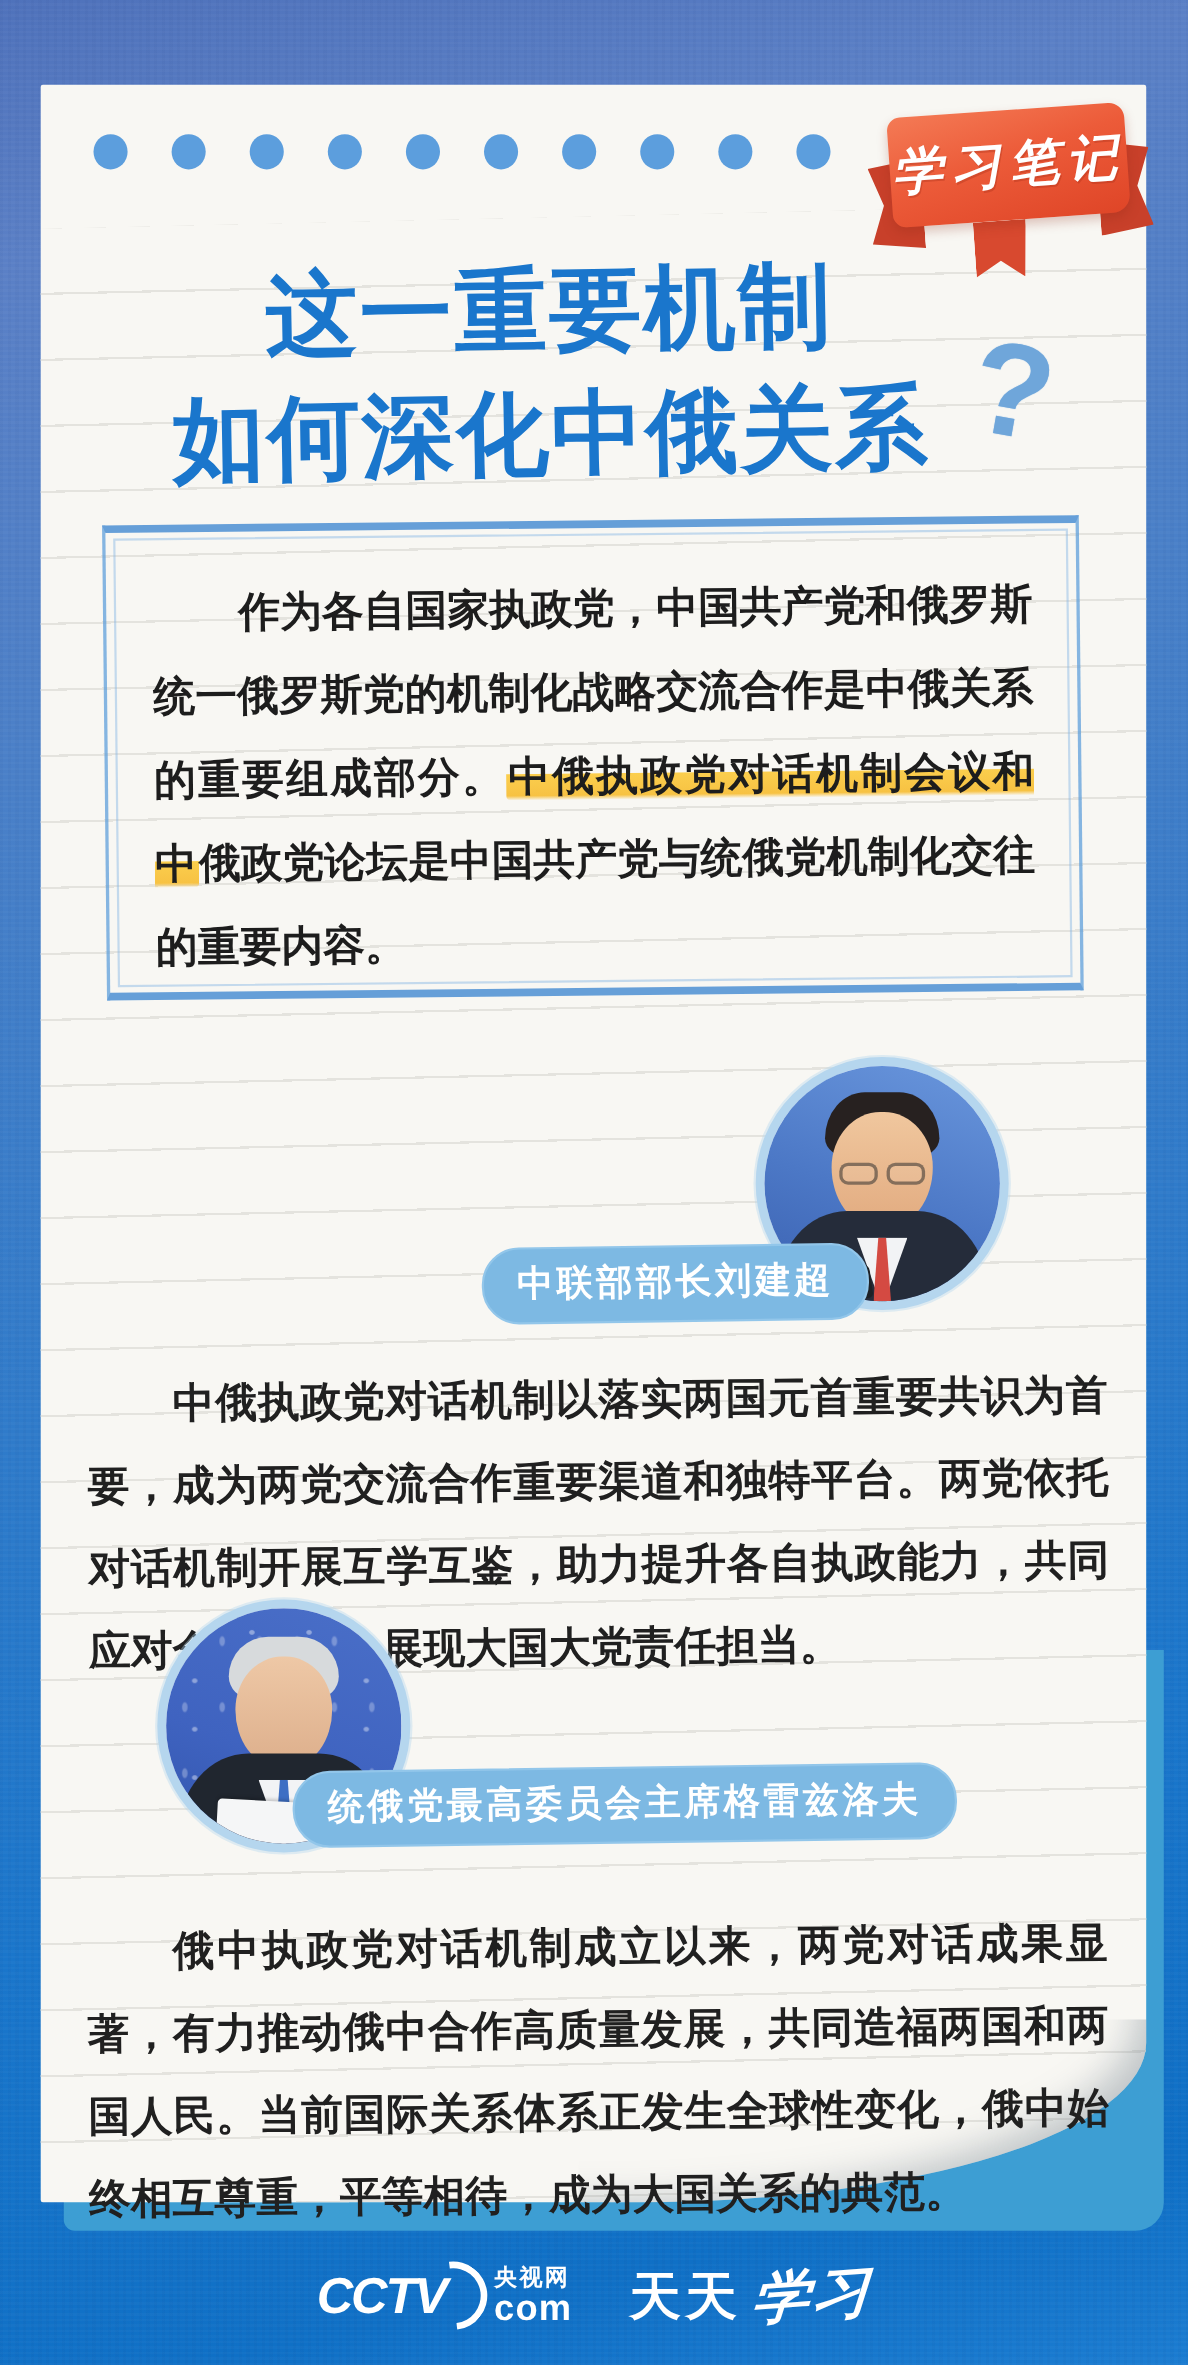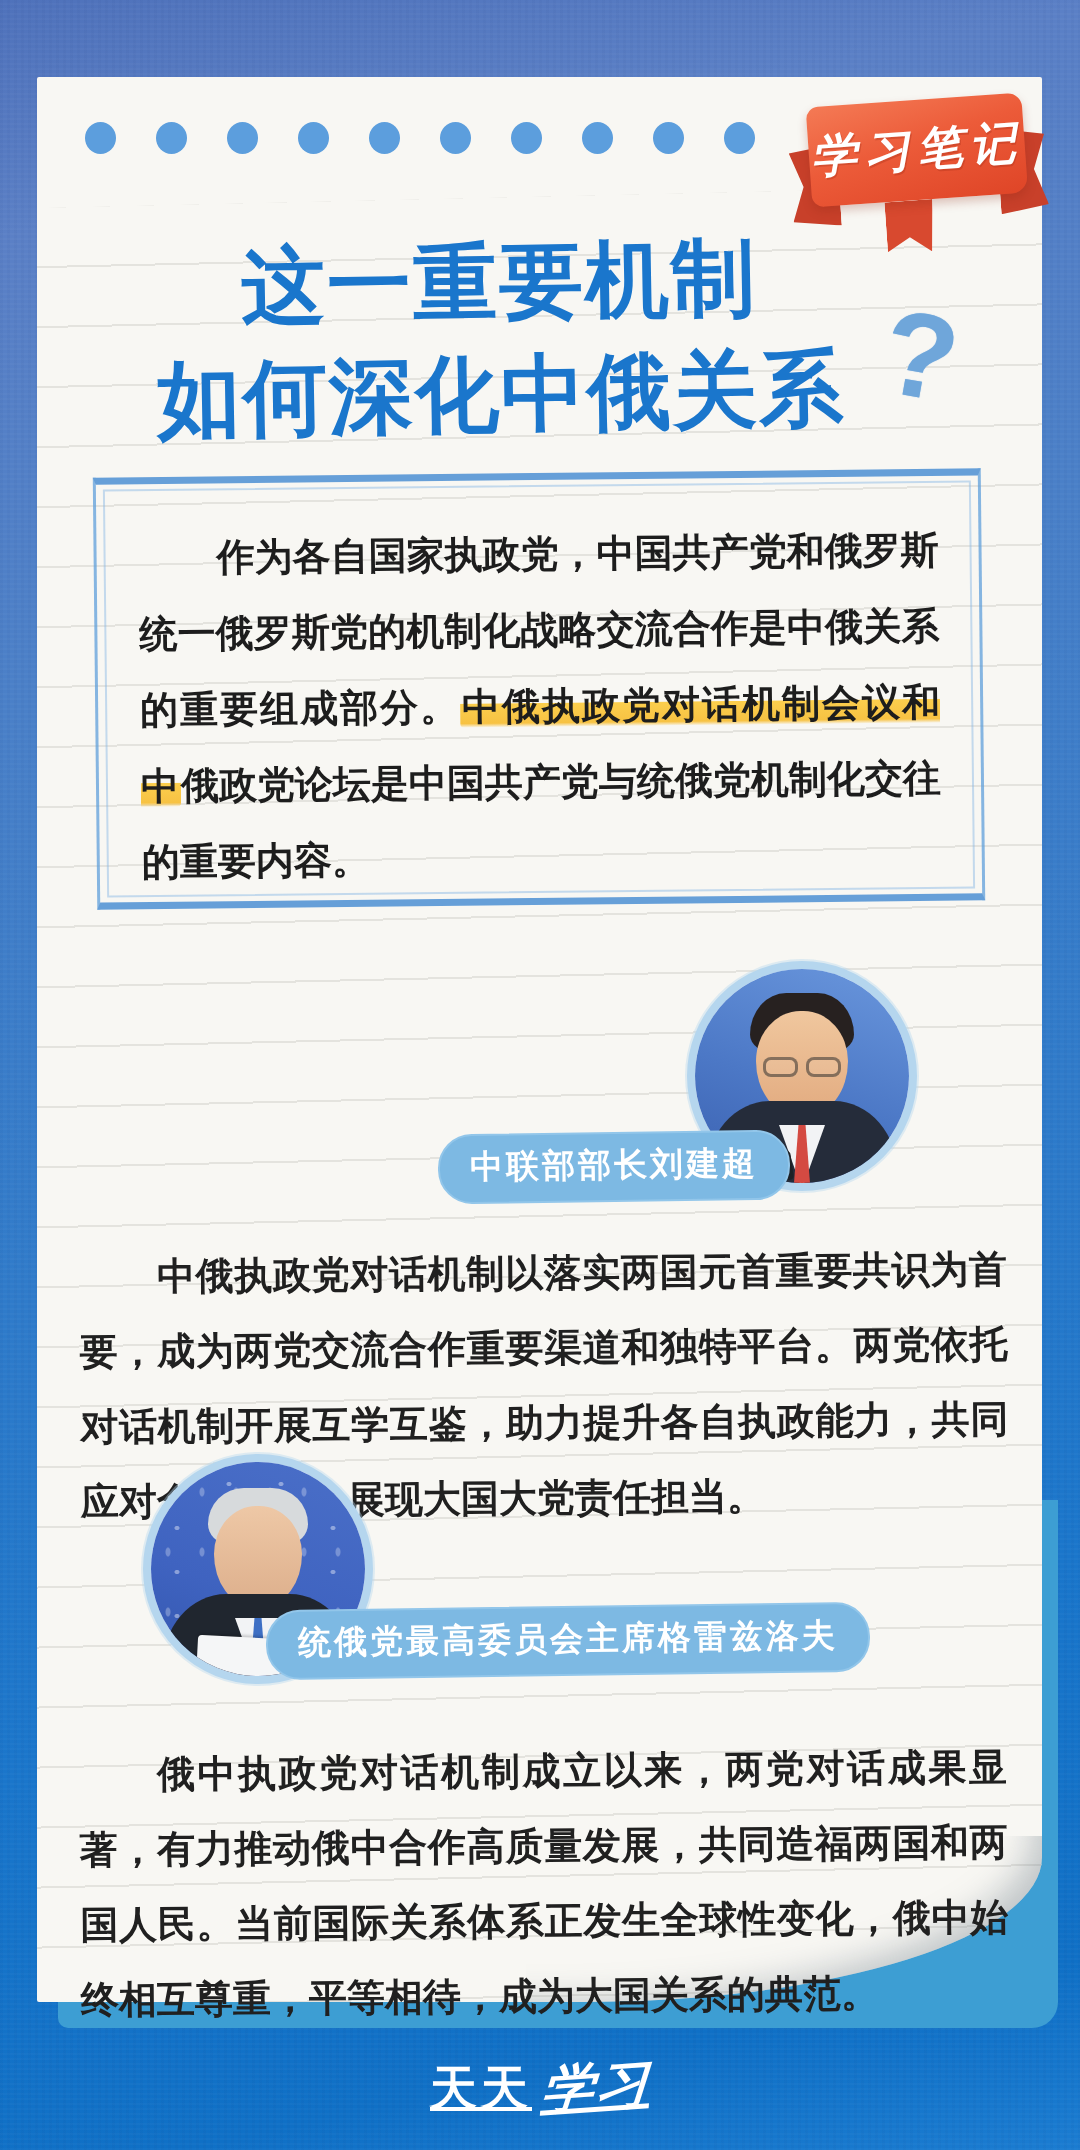--- a/index.html
+++ b/index.html
@@ -102,21 +102,21 @@
   .footer{position:absolute;left:0;top:2042px;width:1080px;height:90px;z-index:3;display:flex;
         align-items:center;justify-content:center;gap:52px;color:#fff;}
   .cctv-logo{display:flex;align-items:center;gap:10px;}
   .cctv-word{position:relative;font-size:46px;font-weight:800;font-style:italic;letter-spacing:-2px;}
   .cctv-swoosh{position:relative;width:50px;height:50px;margin-left:-34px;border:6px solid #fff;
         border-radius:50%;border-left-color:transparent;border-bottom-color:transparent;
         transform:rotate(38deg);}
   .cctv-stack{display:flex;flex-direction:column;line-height:1;margin-left:-4px;}
   .cctv-stack .cn{font-size:21px;letter-spacing:2px;font-weight:700;}
   .cctv-stack .com{font-size:33px;font-weight:700;letter-spacing:1px;}
-  .brand{display:flex;align-items:baseline;gap:10px;text-decoration:underline;}
+  .brand{display:flex;align-items:baseline;gap:10px;}
   .brand-bold{font-size:47px;font-weight:900;letter-spacing:4px;}
   .brand-script{font-size:52px;font-weight:700;font-style:italic;display:inline-block;
         transform:skewX(-8deg) rotate(-4deg);letter-spacing:2px;}
 </style>
 </head>
 <body>
 
 <div class="page">
   <div class="grain"></div>
   <div class="back-sheet"></div>
@@ -187,18 +187,26 @@
         <div class="tie tie-blue"></div>
       </div>
       <div class="paper"></div>
     </div>
   </div>
   <div class="pill pill2">统俄党最高委员会主席格雷兹洛夫</div>
 
   <div class="para para2">俄中执政党对话机制成立以来，两党对话成果显著，有力推动俄中合作高质量发展，共同造福两国和两国人民。当前国际关系体系正发生全球性变化，俄中始终相互尊重，平等相待，成为大国关系的典范。</div>
 
   <div class="footer">
+    <div class="cctv-logo">
+      <span class="cctv-word">CCTV</span>
+      <span class="cctv-swoosh"></span>
+      <span class="cctv-stack">
+        <span class="cn">央视网</span>
+        <span class="com">com</span>
+      </span>
+    </div>
     <div class="brand">
       <span class="brand-bold">天天</span>
       <span class="brand-script">学习</span>
     </div>
   </div>
 </div>
 
 </body></html>

